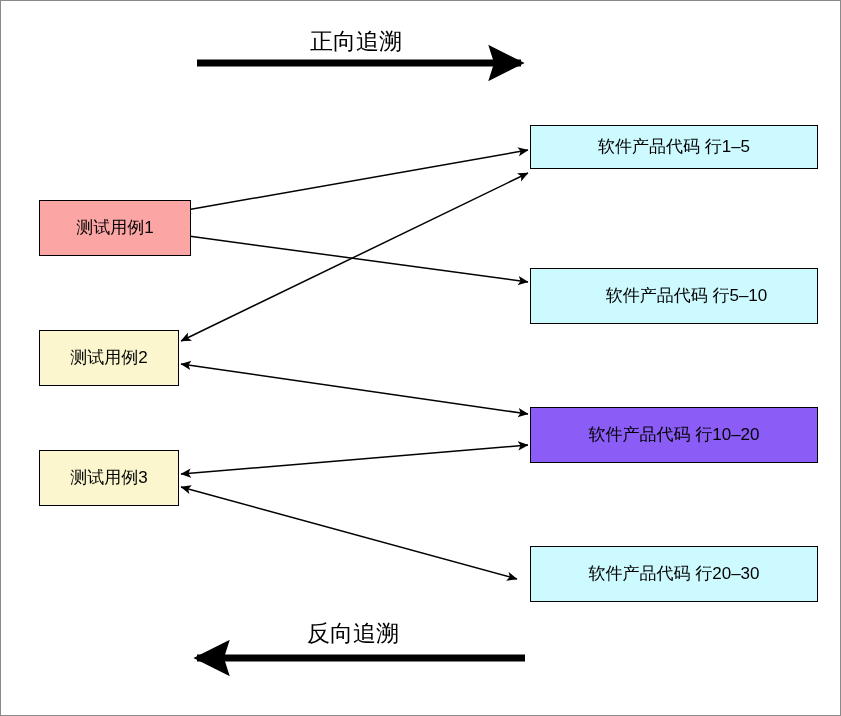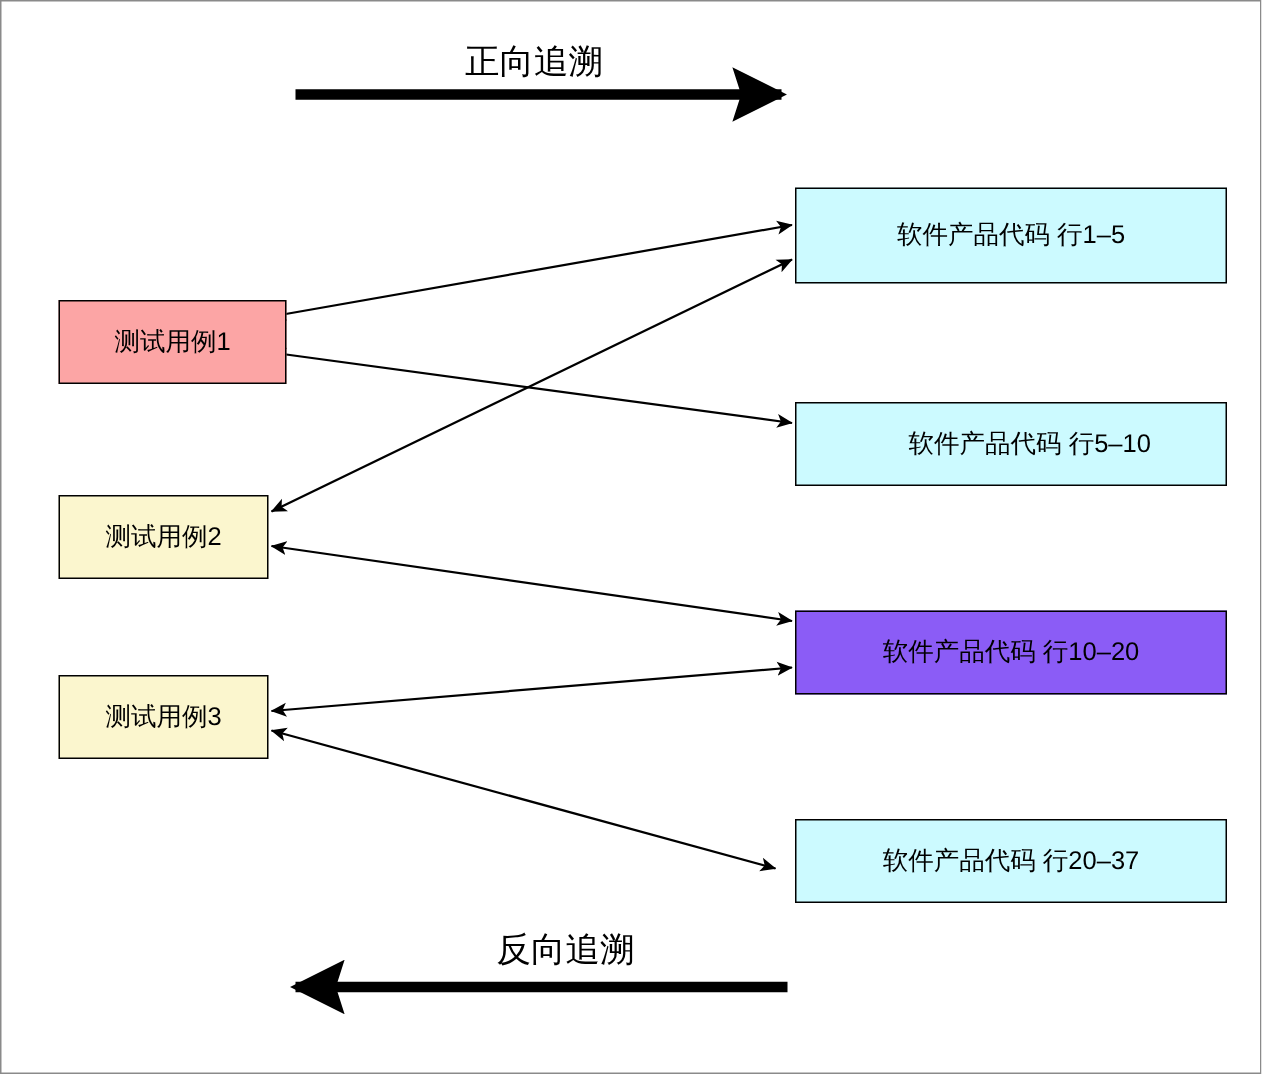--- a/index.html
+++ b/index.html
@@ -89,31 +89,31 @@
   <div id="node-layer">
       <div class="node testcase" style="left: 38px; top: 199px; width: 152px; height: 56px; background: #fca5a5; border-color: rgb(0, 0, 0); color: rgb(0, 0, 0);">
         <span>测试用例1</span>
       </div>
       <div class="node testcase" style="left: 38px; top: 329px; width: 140px; height: 56px; background: rgb(251, 246, 206); border-color: rgb(0, 0, 0); color: rgb(0, 0, 0);">
         <span>测试用例2</span>
       </div>
       <div class="node testcase" style="left: 38px; top: 449px; width: 140px; height: 56px; background: rgb(251, 246, 206); border-color: rgb(0, 0, 0); color: rgb(0, 0, 0);">
         <span>测试用例3</span>
       </div>
-      <div class="node code" style="left: 529px; top: 124px; width: 288px; height: 64px; background: rgb(204, 250, 255); border-color: rgb(0, 0, 0); color: rgb(0, 0, 0);">
+      <div class="node code" style="left: 529px; top: 124px; width: 288px; height: 44px; background: rgb(204, 250, 255); border-color: rgb(0, 0, 0); color: rgb(0, 0, 0);">
         <span>软件产品代码 行1–5</span>
       </div>
       <div class="node code" style="left: 529px; top: 267px; width: 288px; height: 56px; background: rgb(204, 250, 255); border-color: rgb(0, 0, 0); color: rgb(0, 0, 0); padding-left: 25px;">
         <span>软件产品代码 行5–10</span>
       </div>
       <div class="node code" style="left: 529px; top: 406px; width: 288px; height: 56px; background: #8b5cf6; border-color: rgb(0, 0, 0); color: rgb(0, 0, 0);">
         <span>软件产品代码 行10–20</span>
       </div>
       <div class="node code" style="left: 529px; top: 545px; width: 288px; height: 56px; background: rgb(204, 250, 255); border-color: rgb(0, 0, 0); color: rgb(0, 0, 0);">
-        <span>软件产品代码 行20–37</span>
+        <span>软件产品代码 行20–30</span>
       </div>
     </div>
   <div id="band-label-layer">
       <div class="band-label" style="left: 355px; top: 40px; transform: translate(-50%, -50%);">正向追溯</div>
-      <div class="band-label" style="left: 352px; top: 632px; transform: translate(-50%, -50%); margin-left: 24px;">反向追溯</div>
+      <div class="band-label" style="left: 352px; top: 632px; transform: translate(-50%, -50%);">反向追溯</div>
     </div>
 
 </div>
 
 </body></html>

